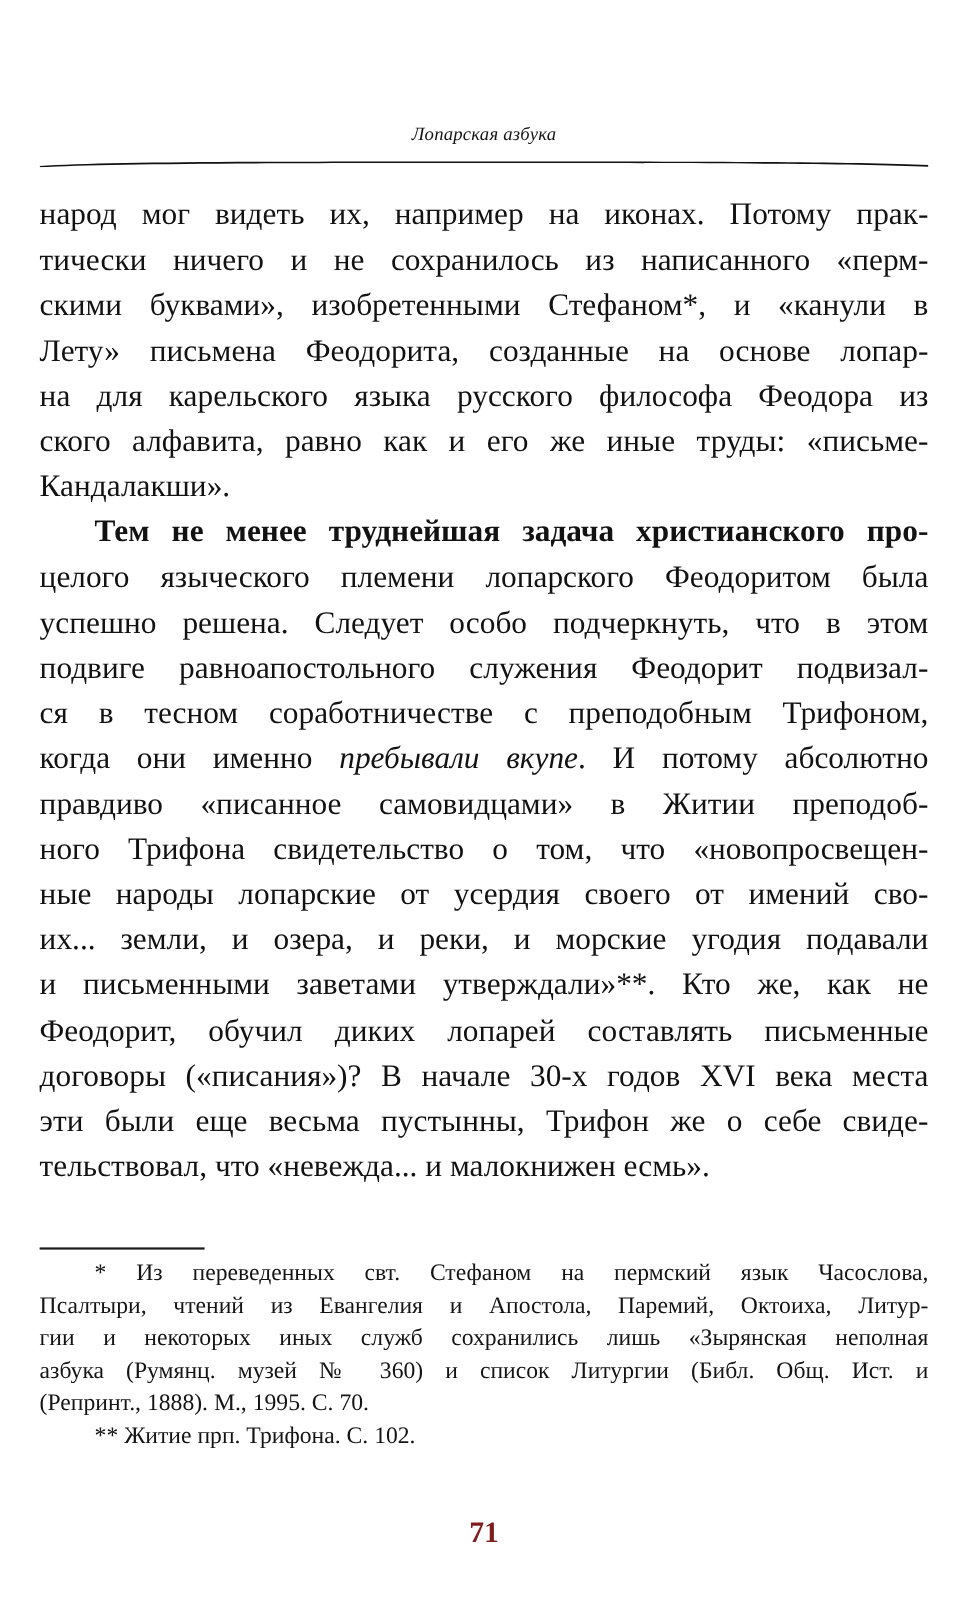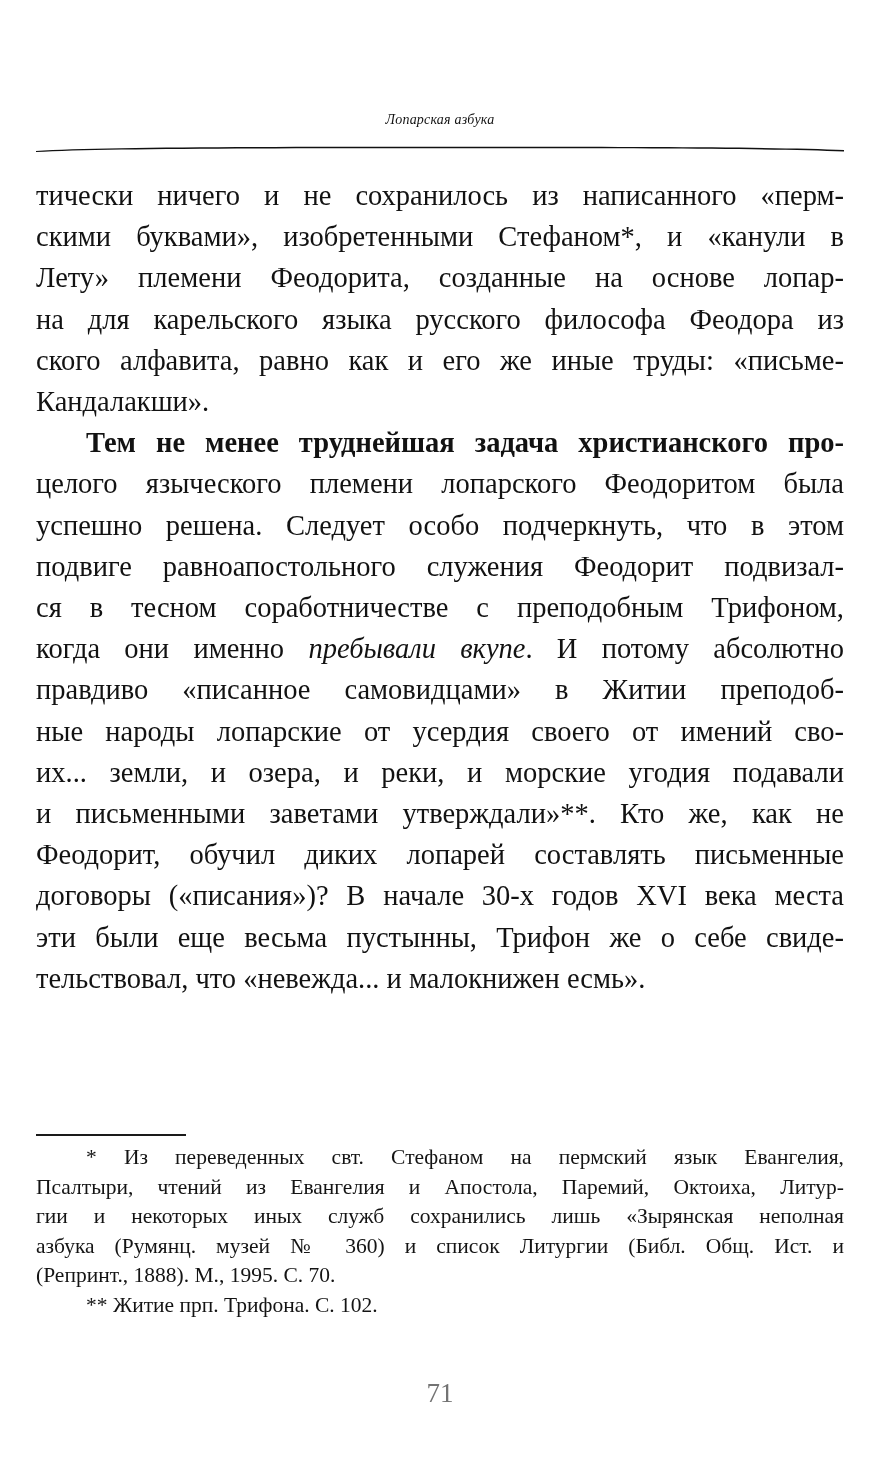--- a/index.html
+++ b/index.html
@@ -22,21 +22,21 @@
       width: 808px;
       height: 1471px;
     }
     .running-head {
       position: absolute;
       top: 112px;
       left: 0;
       width: 808px;
       text-align: center;
       font-style: italic;
-      font-size: 14px;
+      font-size: 17px;
       letter-spacing: 0.2px;
       color: #141414;
     }
     .head-rule {
       position: absolute;
       top: 146px;
       left: 0;
       width: 808px;
       height: 6px;
     }
@@ -98,67 +98,69 @@
     .footnotes .indent {
       padding-left: 50px;
     }
     .page-number {
       position: absolute;
       top: 1378px;
       left: 0;
       width: 808px;
       text-align: center;
       font-size: 27px;
-      font-weight: normal;
-      color: #737373;
+      font-weight: bold;
+      color: #7f1d1d;
     }
   </style>
 </head>
 <body>
 
 <div class="page">
 
   <div class="running-head">Лопарская азбука</div>
 
   <svg class="head-rule" viewBox="0 0 808 6" preserveAspectRatio="none">
     <path d="M0,5 C60,1 200,0.8 404,0.8 C600,0.8 740,1 808,4 L808,5.5 C740,2.6 600,2.2 404,2.2 C200,2.2 60,2.6 0,6 Z" fill="#111"></path>
   </svg>
 
   <div class="body-text">
     <p>
+      <span class="line">народ мог видеть их, например на иконах. Потому прак-</span>
       <span class="line">тически ничего и не сохранилось из написанного «перм-</span>
       <span class="line">скими буквами», изобретенными Стефаном*, и «канули в</span>
-      <span class="line">Лету» племени Феодорита, созданные на основе лопар-</span>
+      <span class="line">Лету» письмена Феодорита, созданные на основе лопар-</span>
       <span class="line">на для карельского языка русского философа Феодора из</span>
       <span class="line">ского алфавита, равно как и его же иные труды: «письме-</span>
       <span class="line last">Кандалакши».</span>
     </p>
     <p>
       <span class="line indent">Тем не менее труднейшая задача христианского про-</span>
       <span class="line">целого языческого племени лопарского Феодоритом была</span>
       <span class="line">успешно решена. Следует особо подчеркнуть, что в этом</span>
       <span class="line">подвиге равноапостольного служения Феодорит подвизал-</span>
       <span class="line">ся в тесном соработничестве с преподобным Трифоном,</span>
       <span class="line"><span>когда они именно </span><em>пребывали вкупе</em><span>. И потому абсолютно</span></span>
       <span class="line">правдиво «писанное самовидцами» в Житии преподоб-</span>
+      <span class="line">ного Трифона свидетельство о том, что «новопросвещен-</span>
       <span class="line">ные народы лопарские от усердия своего от имений сво-</span>
       <span class="line">их... земли, и озера, и реки, и морские угодия подавали</span>
       <span class="line">и письменными заветами утверждали»**. Кто же, как не</span>
       <span class="line">Феодорит, обучил диких лопарей составлять письменные</span>
       <span class="line">договоры («писания»)? В начале 30-х годов XVI века места</span>
       <span class="line">эти были еще весьма пустынны, Трифон же о себе свиде-</span>
       <span class="line last">тельствовал, что «невежда... и малокнижен есмь».</span>
     </p>
   </div>
 
   <div class="fn-rule"></div>
 
   <div class="footnotes">
     <div>
-      <span class="line indent">* Из переведенных свт. Стефаном на пермский язык Евангелия,</span>
+      <span class="line indent">* Из переведенных свт. Стефаном на пермский язык Часослова,</span>
       <span class="line">Псалтыри, чтений из Евангелия и Апостола, Паремий, Октоиха, Литур-</span>
       <span class="line">гии и некоторых иных служб сохранились лишь «Зырянская неполная</span>
       <span class="line">азбука (Румянц. музей № 360) и список Литургии (Библ. Общ. Ист. и</span>
       <span class="line last">(Репринт., 1888). М., 1995. С. 70.</span>
     </div>
     <div>
       <span class="line indent last">** Житие прп. Трифона. С. 102.</span>
     </div>
   </div>
 

